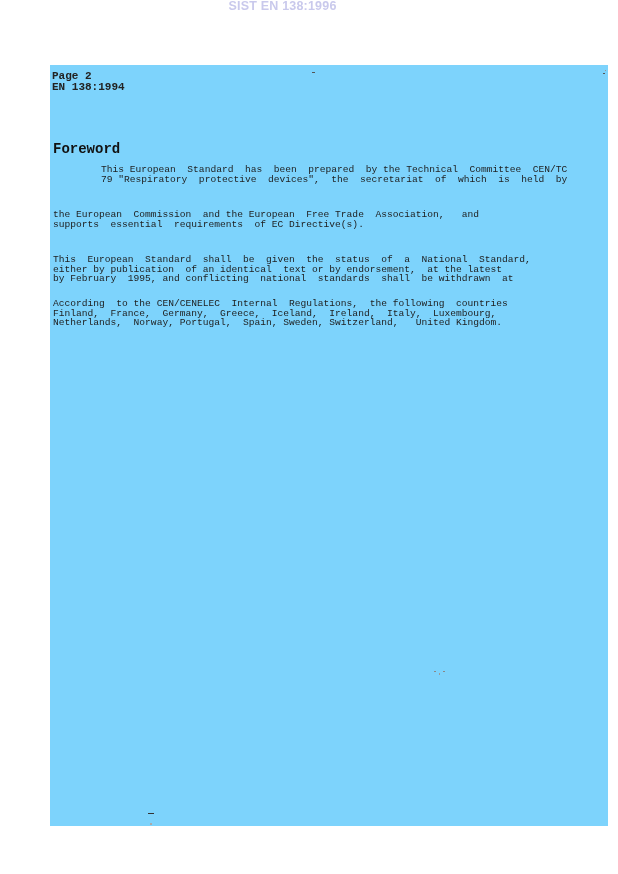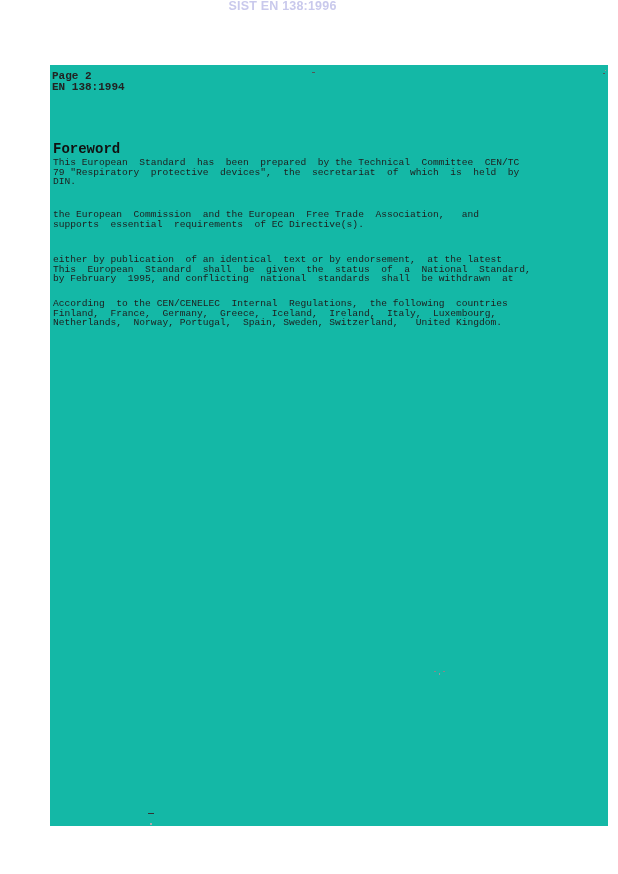--- a/index.html
+++ b/index.html
@@ -26,21 +26,21 @@
       font-size: 12.5px;
       color: #c9c9ec;
       letter-spacing: 0.2px;
     }
     .page {
       position: absolute;
       left: 50px;
       top: 65px;
       width: 558px;
       height: 761px;
-      background: #14b8a6;
+      background: #7dd3fc;
     }
     .header {
       position: absolute;
       left: 2px;
       top: 6px;
       font-size: 11px;
       line-height: 11px;
       font-weight: bold;
       color: #222;
     }
@@ -58,21 +58,21 @@
       left: 3px;
       width: 505px;
       font-size: 9.6px;
       line-height: 9.6px;
       color: #1e1e1e;
     }
     .para div {
       white-space: pre;
       text-align: justify;
     }
-    .p1 { top: 93px; }
+    .p1 { top: 100px; margin-left: 48px; }
     .p2 { top: 145px; }
     .p3 { top: 190px; }
     .p4 { top: 234px; }
     .speck {
       position: absolute;
       background: #555;
     }
   </style>
 </head>
 <body>
@@ -83,31 +83,30 @@
   <div class="header">
     <div>Page 2</div>
     <div>EN 138:1994</div>
   </div>
 
   <div class="heading">Foreword</div>
 
   <div class="para p1">
     <div>This European  Standard  has  been  prepared  by the Technical  Committee  CEN/TC</div>
     <div>79 "Respiratory  protective  devices",  the  secretariat  of  which  is  held  by</div>
-    <div>DIN.</div>
   </div>
 
   <div class="para p2">
     <div>the European  Commission  and the European  Free Trade  Association,   and</div>
     <div>supports  essential  requirements  of EC Directive(s).</div>
   </div>
 
   <div class="para p3">
+    <div>This  European  Standard  shall  be  given  the  status  of  a  National  Standard,</div>
     <div>either by publication  of an identical  text or by endorsement,  at the latest</div>
-    <div>This  European  Standard  shall  be  given  the  status  of  a  National  Standard,</div>
     <div>by February  1995, and conflicting  national  standards  shall  be withdrawn  at</div>
   </div>
 
   <div class="para p4">
     <div>According  to the CEN/CENELEC  Internal  Regulations,  the following  countries</div>
     <div>Finland,  France,  Germany,  Greece,  Iceland,  Ireland,  Italy,  Luxembourg,</div>
     <div>Netherlands,  Norway, Portugal,  Spain, Sweden, Switzerland,   United Kingdom.</div>
   </div>
 
   <div class="speck" style="left:262px; top:7px; width:3px; height:1px;"></div>

